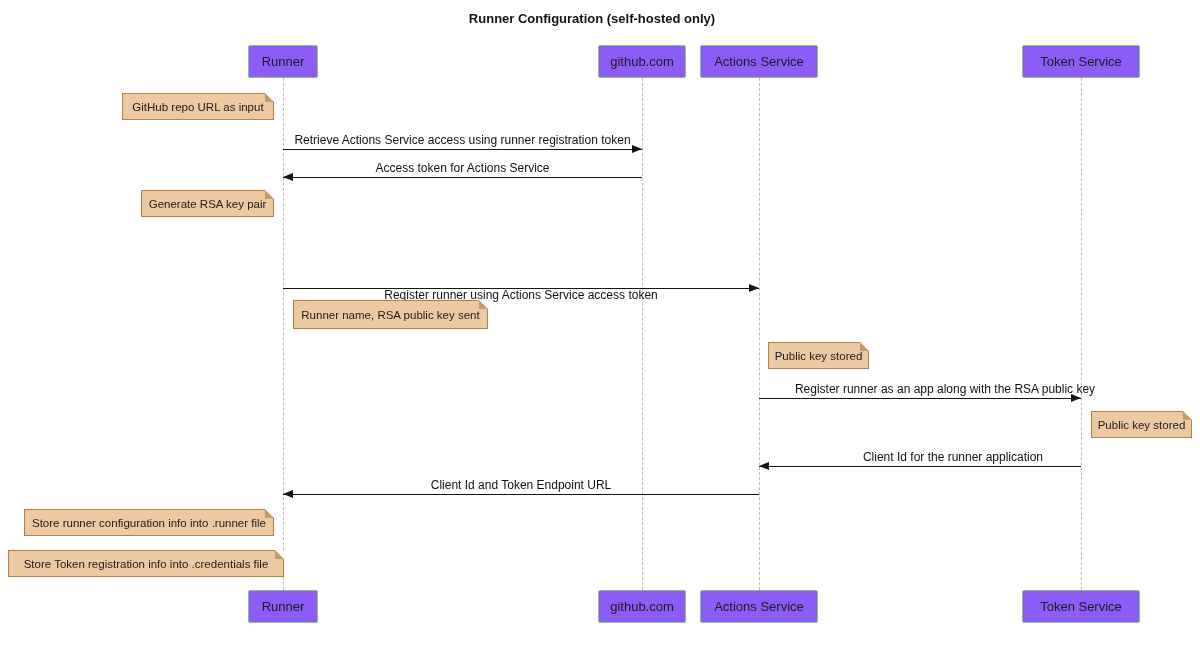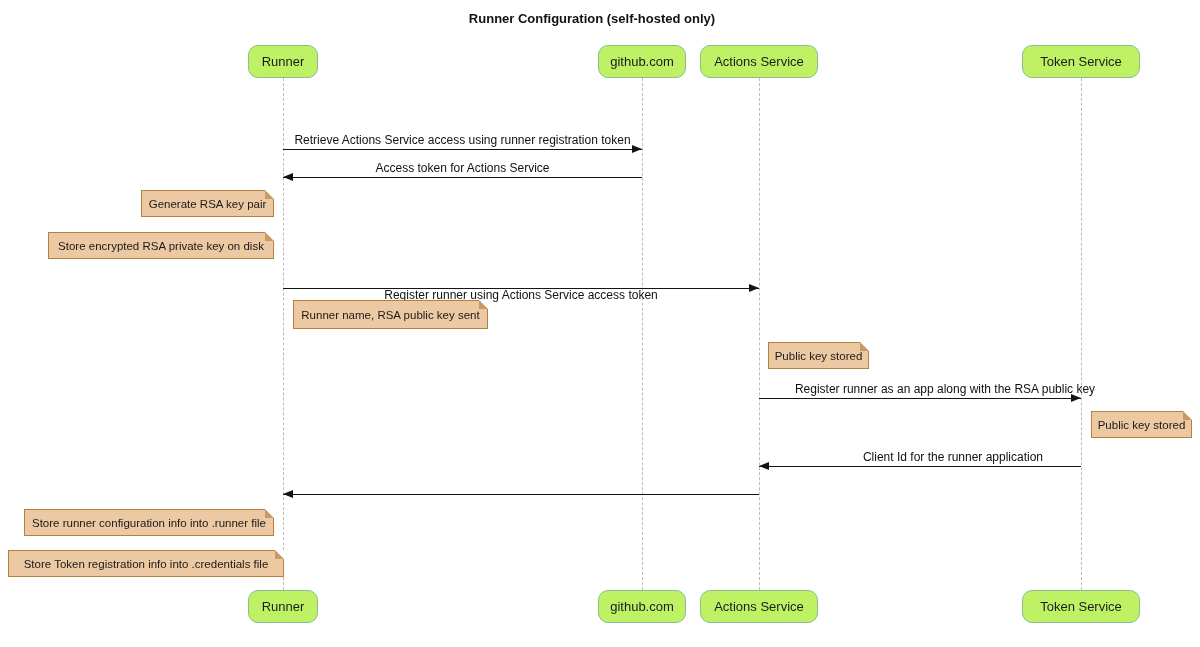--- a/index.html
+++ b/index.html
@@ -6,21 +6,21 @@
   #stage{
     position:relative;width:1200px;height:647px;background:#ffffff;overflow:hidden;
     font-family:"Liberation Sans", sans-serif;color:#151515;
   }
   .diagram-title{
     position:absolute;left:0;right:16px;top:11px;text-align:center;
     font-size:13px;font-weight:bold;color:#111;
   }
   .participant{
     position:absolute;height:33px;display:flex;align-items:center;justify-content:center;
-    background:#bef264;border:1px solid #8cbd90;border-radius:10px;
+    background:#8b5cf6;border:1px solid #8cbd90;border-radius:2px;
     font-size:13px;color:#1c1c1c;box-sizing:border-box;white-space:nowrap;
   }
   .lifeline{
     position:absolute;width:0;border-left:1px dashed #bcbcbc;
   }
   .msg-label{
     position:absolute;text-align:center;font-size:12px;color:#111;white-space:nowrap;
   }
   .msg-line{
     position:absolute;height:0;border-top:1px solid #141414;
@@ -66,22 +66,23 @@
     <div class="msg-arrow left" style="top: 173px; left: 283px;"></div>
     <div class="msg-label" style="left: 283px; width: 476px; top: 288px;">Register runner using Actions Service access token</div>
     <div class="msg-line" style="left: 283px; width: 476px; top: 288px;"></div>
     <div class="msg-arrow right" style="top: 284px; left: 749px;"></div>
     <div class="msg-label" style="left: 759px; width: 322px; top: 382px; padding-left: 25px;">Register runner as an app along with the RSA public key</div>
     <div class="msg-line" style="left: 759px; width: 322px; top: 398px;"></div>
     <div class="msg-arrow right" style="top: 394px; left: 1071px;"></div>
     <div class="msg-label" style="left: 759px; width: 322px; top: 450px; padding-left: 33px;">Client Id for the runner application</div>
     <div class="msg-line" style="left: 759px; width: 322px; top: 466px;"></div>
     <div class="msg-arrow left" style="top: 462px; left: 759px;"></div>
+    <div class="msg-label" style="left: 283px; width: 476px; top: 478px;">Client Id and Token Endpoint URL</div>
     <div class="msg-line" style="left: 283px; width: 476px; top: 494px;"></div>
     <div class="msg-arrow left" style="top: 490px; left: 283px;"></div>
+    <div class="note" style="left: 122px; top: 93px; width: 152px; height: 27px;">GitHub repo URL as input</div>
     <div class="note" style="left: 141px; top: 190px; width: 133px; height: 27px;">Generate RSA key pair</div>
-    <div class="note" style="left: 48px; top: 232px; width: 226px; height: 27px;">Store encrypted RSA private key on disk</div>
     <div class="note" style="left: 293px; top: 300px; width: 195px; height: 29px;">Runner name, RSA public key sent</div>
     <div class="note" style="left: 768px; top: 342px; width: 101px; height: 27px;">Public key stored</div>
     <div class="note" style="left: 1091px; top: 411px; width: 101px; height: 27px;">Public key stored</div>
     <div class="note" style="left: 24px; top: 509px; width: 250px; height: 27px;">Store runner configuration info into .runner file</div>
     <div class="note" style="left: 8px; top: 550px; width: 276px; height: 27px;">Store Token registration info into .credentials file</div>
   </div>
 
 </body></html>

